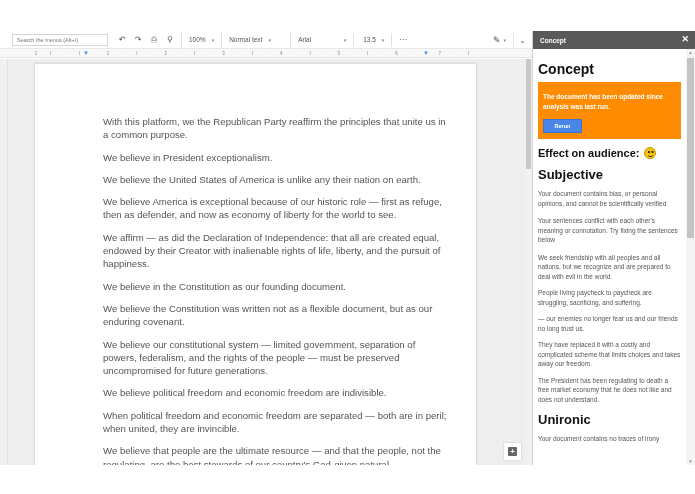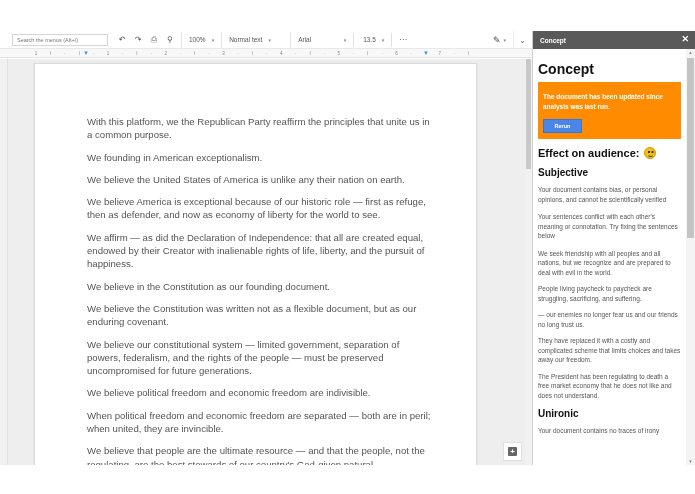--- a/index.html
+++ b/index.html
@@ -21,21 +21,21 @@
   
   .ruler { position: absolute; left: 0; top: 18px; width: 532px; height: 9px; background: #f8f8f8; border-bottom: 1px solid #e4e4e4; font-size: 4.5px; color: #888; }
   .ruler-ticks { position: absolute; left: 33px; right: 60px; top: 2px; height: 5px; display: flex; justify-content: space-between; }
   .ruler-ticks span { width: 6px; text-align: center; }
   .ruler-marker { position: absolute; top: 1px; width: 6px; height: 6px; color: #4a90e2; font-size: 6px; line-height: 6px; }
 
   
   .doc-area { position: absolute; left: 0; top: 28px; width: 532px; height: 406px; background: #eeeeee; overflow: hidden; }
   .left-gutter { position: absolute; left: 0; top: 0; width: 8px; height: 100%; border-right: 1px solid #e0e0e0; background: #f1f1f1; }
   .page { position: absolute; left: 34px; top: 4px; width: 443px; height: 420px; background: #fff; border: 1px solid #dcdcdc; box-shadow: 0 0 2px rgba(0,0,0,0.08); }
-  .page-content { position: absolute; left: 52px; top: 51px; width: 345px; font-size: 9.6px; line-height: 13.3px; color: #555; }
+  .page-content { position: absolute; left: 68px; top: 51px; width: 345px; font-size: 9.6px; line-height: 13.3px; color: #555; }
   .page-content p { margin-bottom: 9px; }
   .doc-scroll { position: absolute; left: 525px; top: 0; width: 7px; height: 100%; background: #f1f1f1; }
   .doc-scroll-thumb { position: absolute; left: 1px; top: 0; width: 5px; height: 110px; background: #c8c8c8; }
   .add-comment { position: absolute; left: 503px; top: 383px; width: 19px; height: 19px; background: #fff; border: 1px solid #e0e0e0; display: flex; align-items: center; justify-content: center; }
   .add-comment-glyph { width: 9px; height: 9px; background: #666; border-radius: 1px; color: #fff; font-size: 8px; line-height: 9px; text-align: center; font-weight: bold; }
 
   
   .chev-btn { position: absolute; left: 513px; top: 0; width: 18px; height: 18px; display: flex; align-items: center; justify-content: center; color: #666; font-size: 8px; border-left: 1px solid #e8e8e8; }
 
   
@@ -50,21 +50,21 @@
   .panel-scroll-down { bottom: 1px; }
   .panel-title { font-size: 14px; font-weight: bold; color: #111; margin-top: 12px; margin-bottom: 5px; }
   .alert { background: #ff8c00; padding: 10px 5px 6px 5px; }
   .alert-text { color: #fff; font-size: 6.5px; font-weight: bold; line-height: 9.5px; }
   .rerun-btn { margin-top: 8px; width: 39px; height: 14px; background: #4a86e8; border: 1px solid #3b73d0; color: #fff; font-size: 5.5px; font-weight: bold; display: flex; align-items: center; justify-content: center; }
   .effect-row { display: flex; align-items: flex-start; margin-top: 8px; }
   .effect-label { font-size: 11px; font-weight: bold; color: #111; }
   .smiley { margin-left: 5px; width: 12px; height: 12px; border-radius: 50%; background: #f4c20d; border: 1px solid #c99a00; position: relative; }
   .smiley::before { content: ""; position: absolute; left: 3px; top: 3px; width: 1.5px; height: 2px; background: #333; box-shadow: 3.5px 0 0 #333; }
   .smiley::after { content: ""; position: absolute; left: 2.5px; top: 5px; width: 5px; height: 3px; border-bottom: 1px solid #333; border-radius: 0 0 4px 4px; }
-  .section-title { font-size: 10px; font-weight: bold; color: #111; margin-top: 8px; margin-bottom: 7px; }
+  .section-title { font-size: 13px; font-weight: bold; color: #111; margin-top: 8px; margin-bottom: 7px; }
   .section-desc { font-size: 6.5px; line-height: 9.5px; color: #555; margin-bottom: 8px; }
   .sentence { font-size: 6.5px; line-height: 9.5px; color: #555; margin-bottom: 7px; }
 </style>
 </head>
 <body>
 
 <div class="app">
 
   <div class="toolbar">
     <div class="search-box">Search the menus (Alt+/)</div>
@@ -140,21 +140,21 @@
     </div>
     <span class="ruler-marker" style="left:83px;">▼</span>
     <span class="ruler-marker" style="left:423px;">▼</span>
   </div>
 
   <div class="doc-area">
     <div class="left-gutter"></div>
     <div class="page">
       <div class="page-content">
         <p>With this platform, we the Republican Party reaffirm the principles that unite us in a common purpose.</p>
-        <p>We founding in American exceptionalism.</p>
+        <p>We believe in President exceptionalism.</p>
         <p>We believe the United States of America is unlike any their nation on earth.</p>
         <p>We believe America is exceptional because of our historic role — first as refuge, then as defender, and now as economy of liberty for the world to see.</p>
         <p>We affirm — as did the Declaration of Independence: that all are created equal, endowed by their Creator with inalienable rights of life, liberty, and the pursuit of happiness.</p>
         <p>We believe in the Constitution as our founding document.</p>
         <p>We believe the Constitution was written not as a flexible document, but as our enduring covenant.</p>
         <p>We believe our constitutional system — limited government, separation of powers, federalism, and the rights of the people — must be preserved uncompromised for future generations.</p>
         <p>We believe political freedom and economic freedom are indivisible.</p>
         <p>When political freedom and economic freedom are separated — both are in peril; when united, they are invincible.</p>
         <p>We believe that people are the ultimate resource — and that the people, not the regulating, are the best stewards of our country's God-given natural</p>
       </div>

